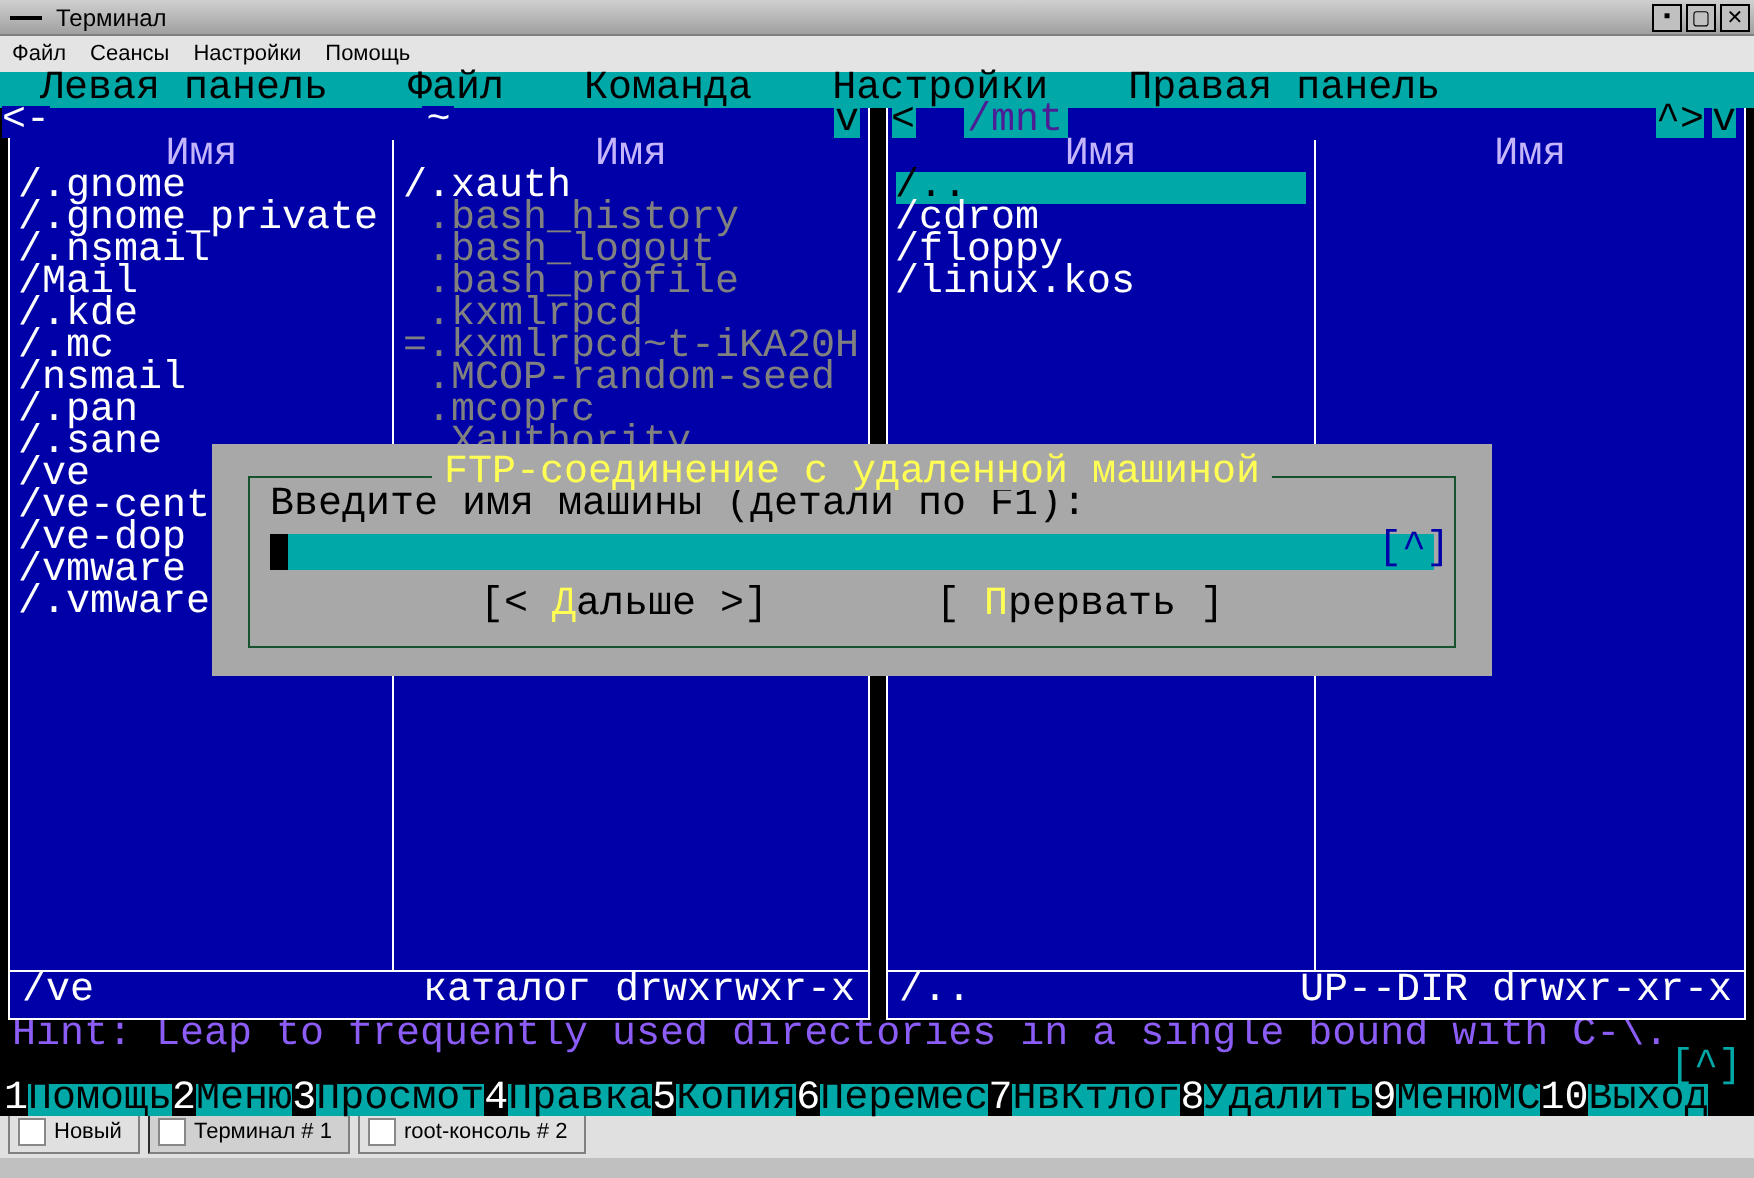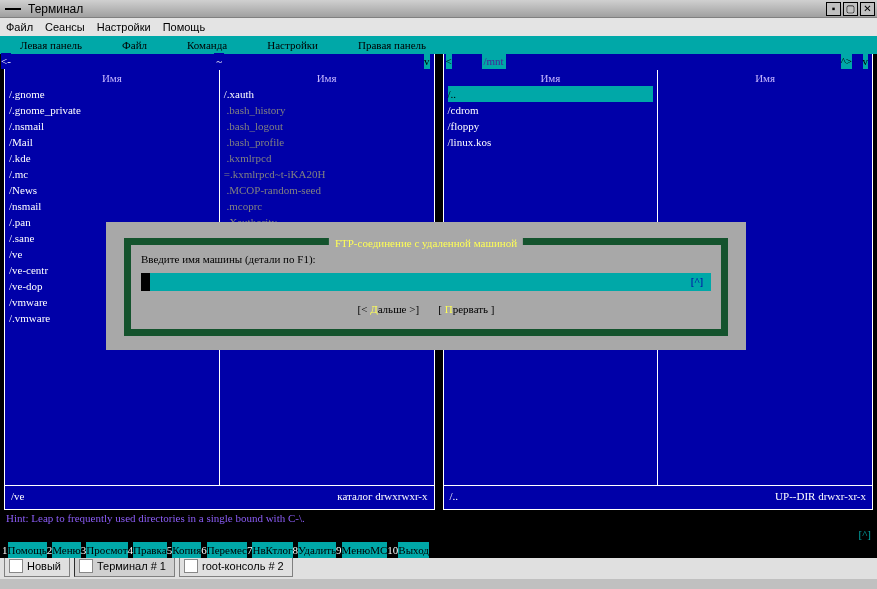--- a/index.html
+++ b/index.html
@@ -11,21 +11,21 @@
 .titlebar .dash-icon svg { width: 16px; height: 10px; }
 .window-title { font: 12px sans-serif; margin-left: 4px; color: #000; }
 .winbtns { margin-left: auto; display: flex; gap: 2px; margin-right: 2px; }
 .winbtn { width: 15px; height: 14px; background: #c0c0c0; border: 1px solid #000; display: flex; align-items: center; justify-content: center; font: 10px sans-serif; }
 
 
 .menubar { height: 18px; background: #e4e4e4; display: flex; align-items: center; padding: 0 6px; font: 11px sans-serif; color: #000; }
 .menubar span { margin-right: 12px; }
 
 
-.mc { position: relative; width: 100%; height: 516px; background: #000; font-family: Liberation Serif, serif; font-size: 11px; line-height: 16px; }
+.mc { position: relative; width: 100%; height: 516px; background: #000; font-family: Liberation Mono, monospace; font-size: 20px; line-height: 16px; }
 .mc-menubar { height: 18px; background: #00a8a8; color: #000; display: flex; padding: 0 4px; }
 .mc-menubar span { padding: 1px 24px 0 16px; color:#000; }
 .panels { display: flex; height: 456px; }
 .panel { flex: 1; position: relative; background: #0000a8; margin: 0 4px; border: 1px solid #fff; border-top: none; }
 .panel-head { position: relative; height: 16px; color:#fff;}
 .panel-head .path { position:absolute; top:-1px; left:50%; transform:translateX(-50%); background:#0000a8; padding:0 2px; color:#fff;}
 .panel-head .path.highlight { background:#00a8a8; color:#4c1d95; }
 .panel-head .arrows { position:absolute; top:-1px; right:4px; color:#000; background:#00a8a8;}
 .panel-head .leftmark { position:absolute; top:-1px; left:-4px; color:#fff; background:#0000a8;}
 .cols { display:flex; height: calc(100% - 40px); }
@@ -40,21 +40,21 @@
 
 .hint { background:#000; color:#8b5cf6; padding: 0 6px; height:16px;}
 .prompt { background:#000; color:#fff; padding: 0 6px; height:16px; display:flex;}
 .prompt .ind { margin-left:auto; background:#000; color:#00a8a8;}
 .fkeys { background:#000; height:16px; display:flex; color:#fff; padding-left:2px; }
 .fkeys .num { color:#fff; background:#000; }
 .fkeys .lab { background:#00a8a8; color:#000; display:inline-block; }
 
 
 .dialog { position:absolute; top:186px; left:106px; width:640px; background:#a8a8a8; color:#000; padding:8px 0 10px; }
-.dialog .frame { border:7px solid #14532d; margin:8px 18px 4px; padding:4px 10px 12px; position:relative; }
+.dialog .frame { border:1px solid #14532d; margin:8px 18px 4px; padding:4px 10px 12px; position:relative; }
 .dialog .frame-title { position:absolute; top:-10px; left:50%; transform:translateX(-50%); background:#a8a8a8; color:#ffff54; padding:0 6px; white-space:nowrap; }
 .dialog .prompt-text { color:#000; margin: 2px 0 6px; }
 .dialog .input { height:18px; display:flex; }
 .dialog .input .field { flex:1; background:#00a8a8; position:relative; }
 .dialog .input .field .cursor { position:absolute; left:0; top:0; width:9px; height:18px; background:#000; }
 .dialog .input .histbtn { width:28px; background:#00a8a8; color:#0000a8; text-align:center; }
 .dialog .btns { text-align:center; margin-top:10px; color:#000;}
 .dialog .btns .hot { color:#ffff54;}
 
 
@@ -108,21 +108,20 @@
       <div class="cols">
         <div class="col">
           <div class="col-head">Имя</div>
           <div id="lp-c1">
               <div class="file">/.gnome</div>
               <div class="file">/.gnome_private</div>
               <div class="file">/.nsmail</div>
               <div class="file">/Mail</div>
               <div class="file">/.kde</div>
               <div class="file">/.mc</div>
-              <div class="file">/News</div>
               <div class="file">/nsmail</div>
               <div class="file">/.pan</div>
               <div class="file">/.sane</div>
               <div class="file">/ve</div>
               <div class="file">/ve-centr</div>
               <div class="file">/ve-dop</div>
               <div class="file">/vmware</div>
               <div class="file">/.vmware</div>
             </div>
         </div>

